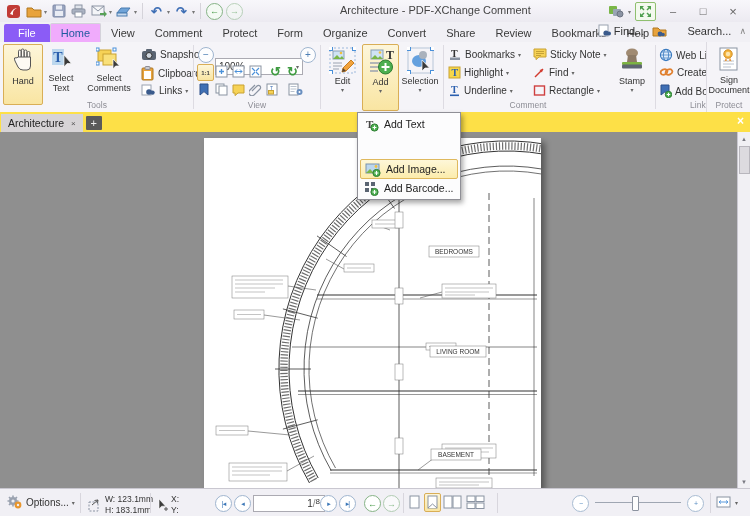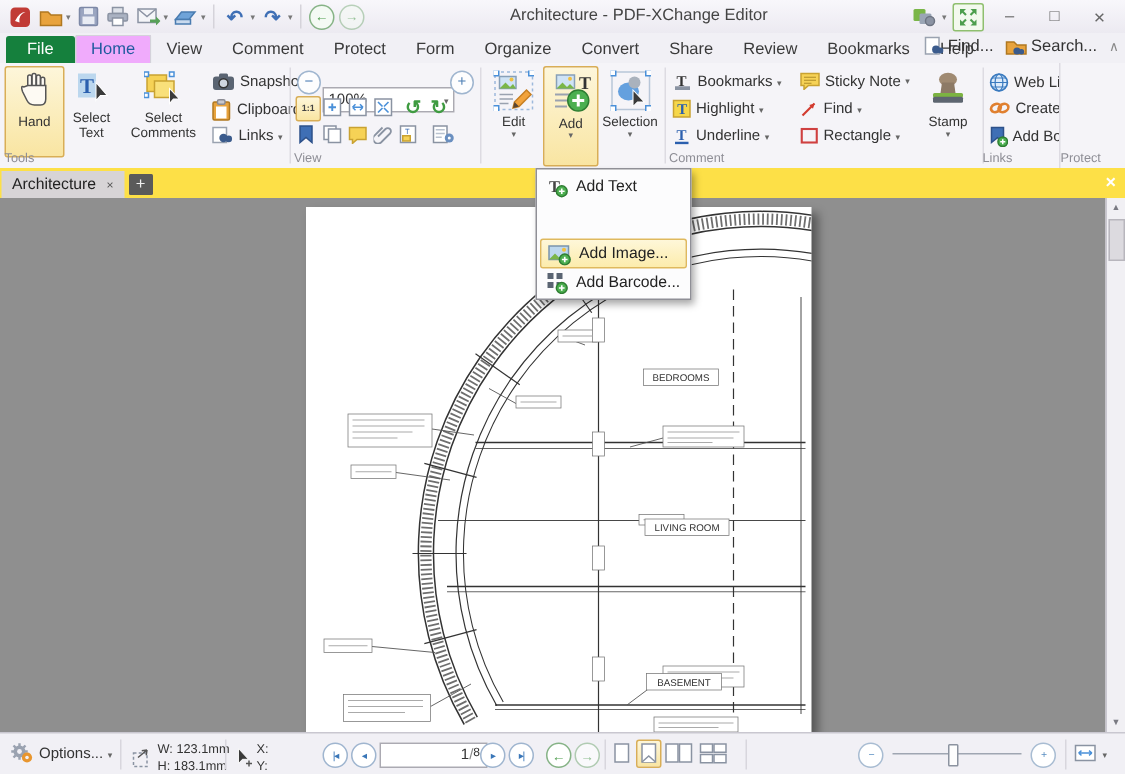--- a/index.html
+++ b/index.html
@@ -12,27 +12,27 @@
   .dd-sm{font-size:6px;color:#777;margin-left:-1px;}
   .win-title{position:absolute;left:340px;top:4px;font-size:11px;color:#444;}
   .win-ctrls{position:absolute;right:4px;top:0;height:22px;display:flex;align-items:center;gap:4px;}
   .winbtn{width:26px;height:18px;display:flex;align-items:center;justify-content:center;color:#666;font-size:11px;}
   .sepv{width:1px;height:16px;background:#d5d3da;margin:0 2px;}
   .uglyph{color:#3f6fb5;font-size:13px;font-weight:bold;line-height:1;}
   .gglyph{width:15px;height:15px;border:1px solid #86b386;border-radius:50%;color:#4d9e4d;font-size:9px;display:flex;align-items:center;justify-content:center;background:#f4faf4;}
   
   .menubar{left:0;top:22px;width:750px;height:20px;background:#f1f0f5;display:flex;align-items:flex-end;}
   .mtab{padding:3px 10px 3px;font-size:11px;color:#3a3a3a;}
-  .mtab.file{background:#15803d;color:#fff;border-radius:2px 2px 0 0;margin-left:4px;padding:3px 14px;}
+  .mtab.file{background:#8b5cf6;color:#fff;border-radius:2px 2px 0 0;margin-left:4px;padding:3px 14px;}
   .mtab.active{background:#f0abfc;color:#1f5a9e;border:1px solid #d4d2da;border-bottom:none;border-radius:2px 2px 0 0;}
   .menubar-right{position:absolute;right:4px;top:24px;display:flex;align-items:center;gap:8px;font-size:11px;color:#333;}
   
   .ribbon{left:0;top:42px;width:750px;height:70px;background:#f5f4f8;border-bottom:1px solid #c9c7d0;}
   .rsep{position:absolute;top:3px;width:1px;height:64px;background:#dddbe2;}
-  .grouplabel{position:absolute;top:58px;font-size:8.5px;color:#8d8d95;text-align:left;}
+  .grouplabel{position:absolute;top:58px;font-size:8.5px;color:#8d8d95;text-align:center;}
   .bigbtn{position:absolute;top:2px;display:flex;flex-direction:column;align-items:center;justify-content:flex-start;font-size:9px;color:#333;text-align:center;line-height:1.15;padding-top:3px;}
   .bigbtn .lbl{margin-top:2px;}
   .selbtn{background:linear-gradient(#fdf6da,#f9e5a2);border:1px solid #d9ae56;border-radius:2px;}
   .smallbtn{position:absolute;display:flex;align-items:center;gap:3px;font-size:10px;color:#333;}
   .ddv{font-size:6px;color:#666;}
   .combo{position:absolute;background:#fff;border:1px solid #abaab2;display:flex;align-items:center;font-size:10px;padding:0 3px;justify-content:space-between;}
   .roundbtn{position:absolute;width:14px;height:14px;border-radius:50%;border:1px solid #9fb5cf;background:#fdfdfe;color:#4e7fb5;display:flex;align-items:center;justify-content:center;font-size:10px;line-height:1;}
   .vicon{position:absolute;width:15px;height:15px;display:flex;align-items:center;justify-content:center;}
   .vsel{background:linear-gradient(#fdf6da,#f9e5a2);border:1px solid #d9ae56;border-radius:2px;}
   
@@ -112,21 +112,21 @@
         <span class="dd-sm">▾</span>
       <span class="sepv"></span>
       <span class="qicon uglyph">↶</span>
         <span class="dd-sm">▾</span>
       <span class="qicon uglyph">↷</span>
         <span class="dd-sm">▾</span>
       <span class="sepv"></span>
       <span class="gglyph">←</span>
       <span class="gglyph" style="opacity:.55">→</span>
     </div>
-    <span class="win-title">Architecture - PDF-XChange Editor</span>
+    <span class="win-title">Architecture - PDF-XChange Comment</span>
     <div class="win-ctrls">
       <span class="qicon">
         <svg width="17" height="14">
             <rect x="1" y="2" width="8" height="8" rx="1" fill="#7ab648"></rect>
             <rect x="5" y="5" width="8" height="7" rx="1" fill="#9aa5b5"></rect>
             <circle cx="12" cy="10" r="3" fill="#8b93a3" stroke="#6d7482"></circle>
           </svg>
       </span>
         <span class="dd-sm">▾</span>
       <span class="qicon" style="width:19px;height:17px;border:1px solid #8fbf6f;background:#f3f9ee;border-radius:2px">
@@ -161,21 +161,21 @@
   </div>
   <div class="menubar-right">
     <span style="display:flex;align-items:center;gap:3px">
       <svg width="13" height="13">
           <rect x="1" y="1" width="9" height="11" fill="#fff" stroke="#9aa2b0"></rect>
           <circle cx="8" cy="9" r="2.6" fill="#3b5b8c"></circle>
           <circle cx="11" cy="9.6" r="2" fill="#3b5b8c"></circle>
         </svg>
       <span>Find...</span>
     </span>
-    <span style="display:flex;align-items:center;gap:2px">
+    <span style="display:flex;align-items:center;gap:20px">
       <svg width="15" height="12">
           <path d="M1,3 h5 l2,2 h6 v6 h-13z" fill="#e8a33d" stroke="#b07820"></path>
           <circle cx="8" cy="9" r="2.4" fill="#3b5b8c"></circle>
           <circle cx="11" cy="9.5" r="1.8" fill="#3b5b8c"></circle>
         </svg>
       <span>Search...</span>
     </span>
     <span style="color:#888;font-size:9px">∧</span>
   </div>
 
@@ -451,20 +451,31 @@
           <path d="M9.5,8.8 v3.4 M7.8,10.5 h3.4" stroke="#fff" stroke-width="1"></path>
         </svg>
       <span>Add Bookmark</span>
     </div>
 
     <div class="grouplabel" style="left:655px;width:90px">Links</div>
 
   </div>
 
   <div class="abs" style="left:706px;top:42px;width:44px;height:70px;background:#f5f4f8;border-left:1px solid #dddbe2">
+    <div class="bigbtn" style="left:3px;width:38px;height:62px">
+      <svg width="24" height="26">
+          <rect x="3" y="1" width="17" height="22" fill="#fff" stroke="#8a93a2"></rect>
+          <path d="M6,14 h11 M6,17 h11 M6,20 h8" stroke="#b9c2cf"></path>
+          <circle cx="11" cy="7" r="4.2" fill="#f5b63f" stroke="#d08a20"></circle>
+          <circle cx="11" cy="7" r="2.2" fill="#fce4ad"></circle>
+          <path d="M9,10.5 l-1.5,4 2-1 1,1.8z M13,10.5 l1.5,4 -2-1 -1,1.8z" fill="#e89030"></path>
+        </svg>
+      <span class="lbl" style="white-space:pre-line">Sign
+Document</span>
+    </div>
     <div class="grouplabel" style="left:0;top:58px;width:44px">Protect</div>
   </div>
 
   <div class="abs tabbar">
     <div class="doctab">
       <span>Architecture</span>
       <span class="x">×</span>
     </div>
     <div class="plusbtn">+</div>
   </div>

